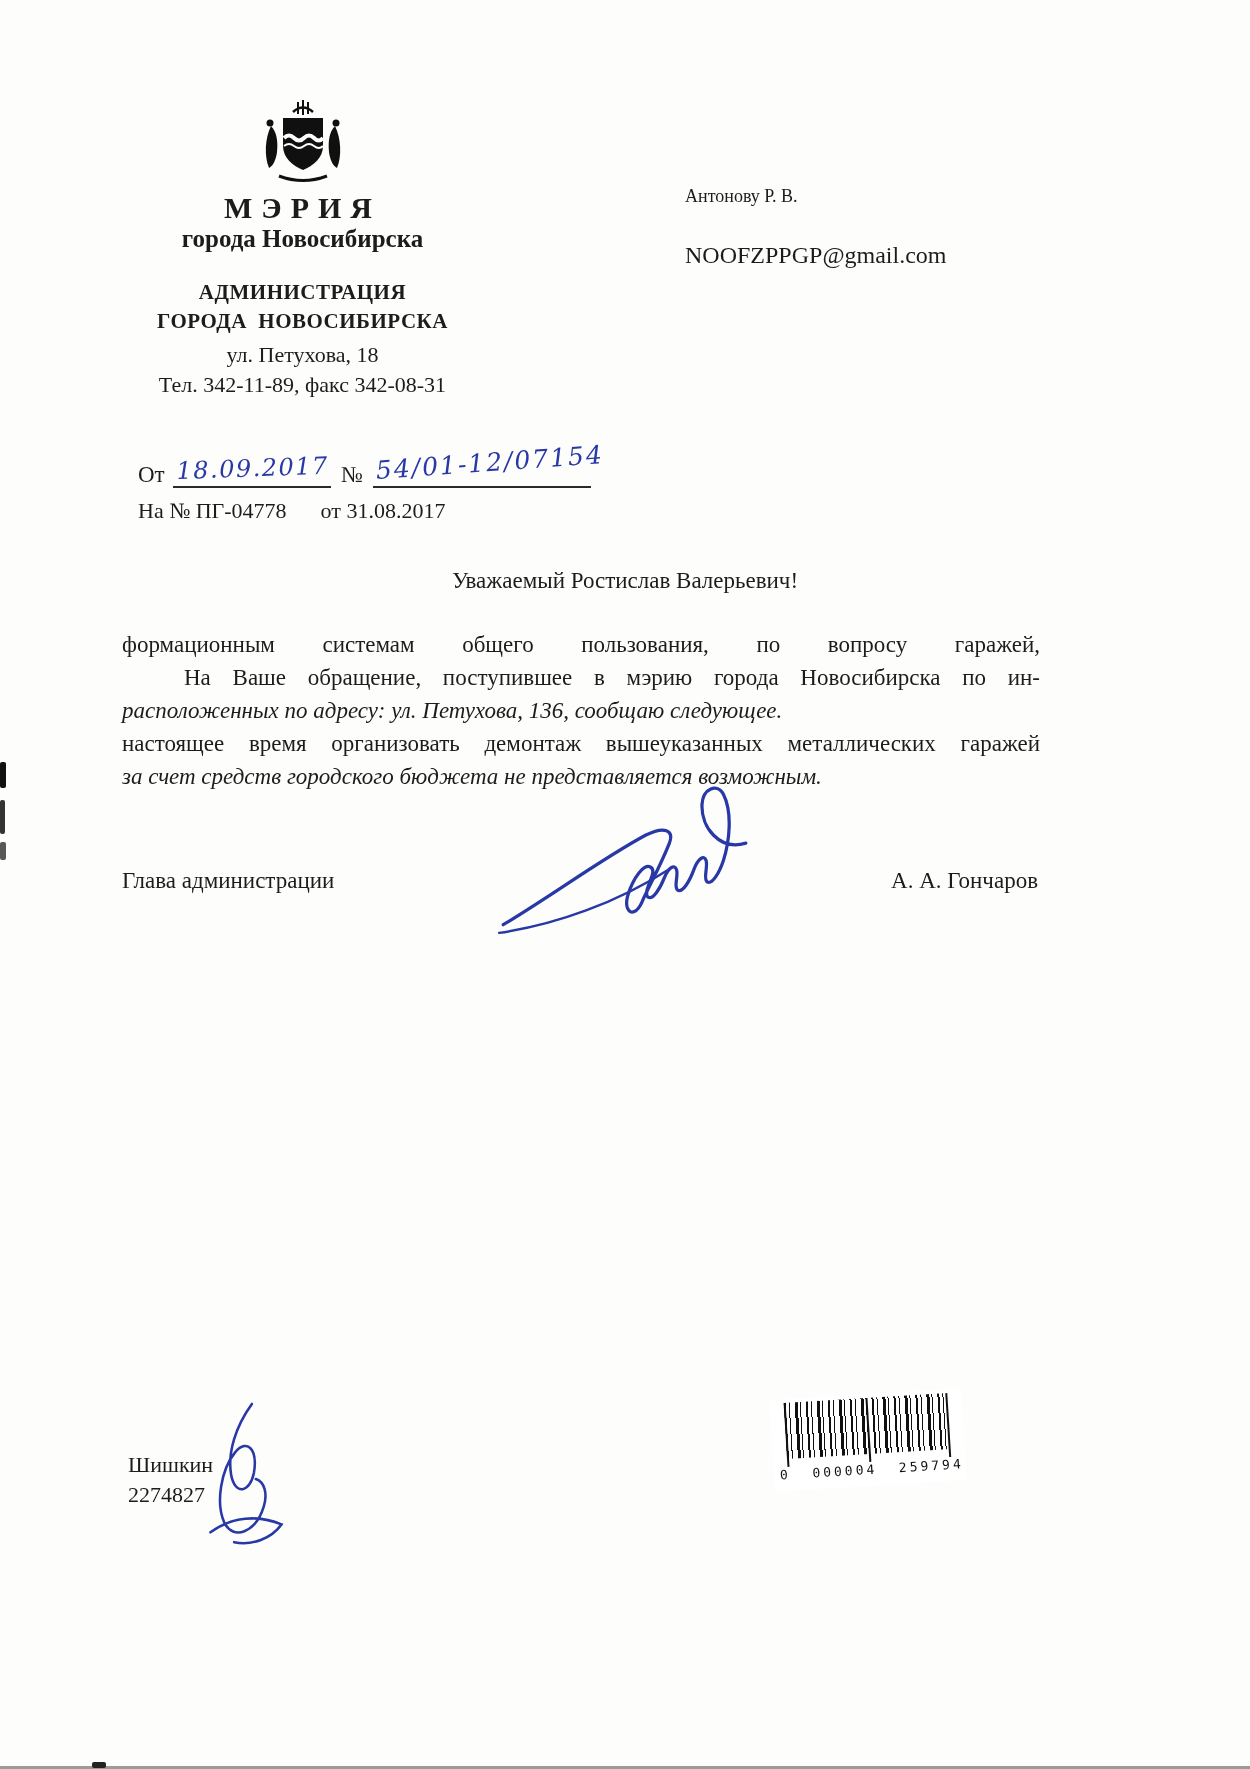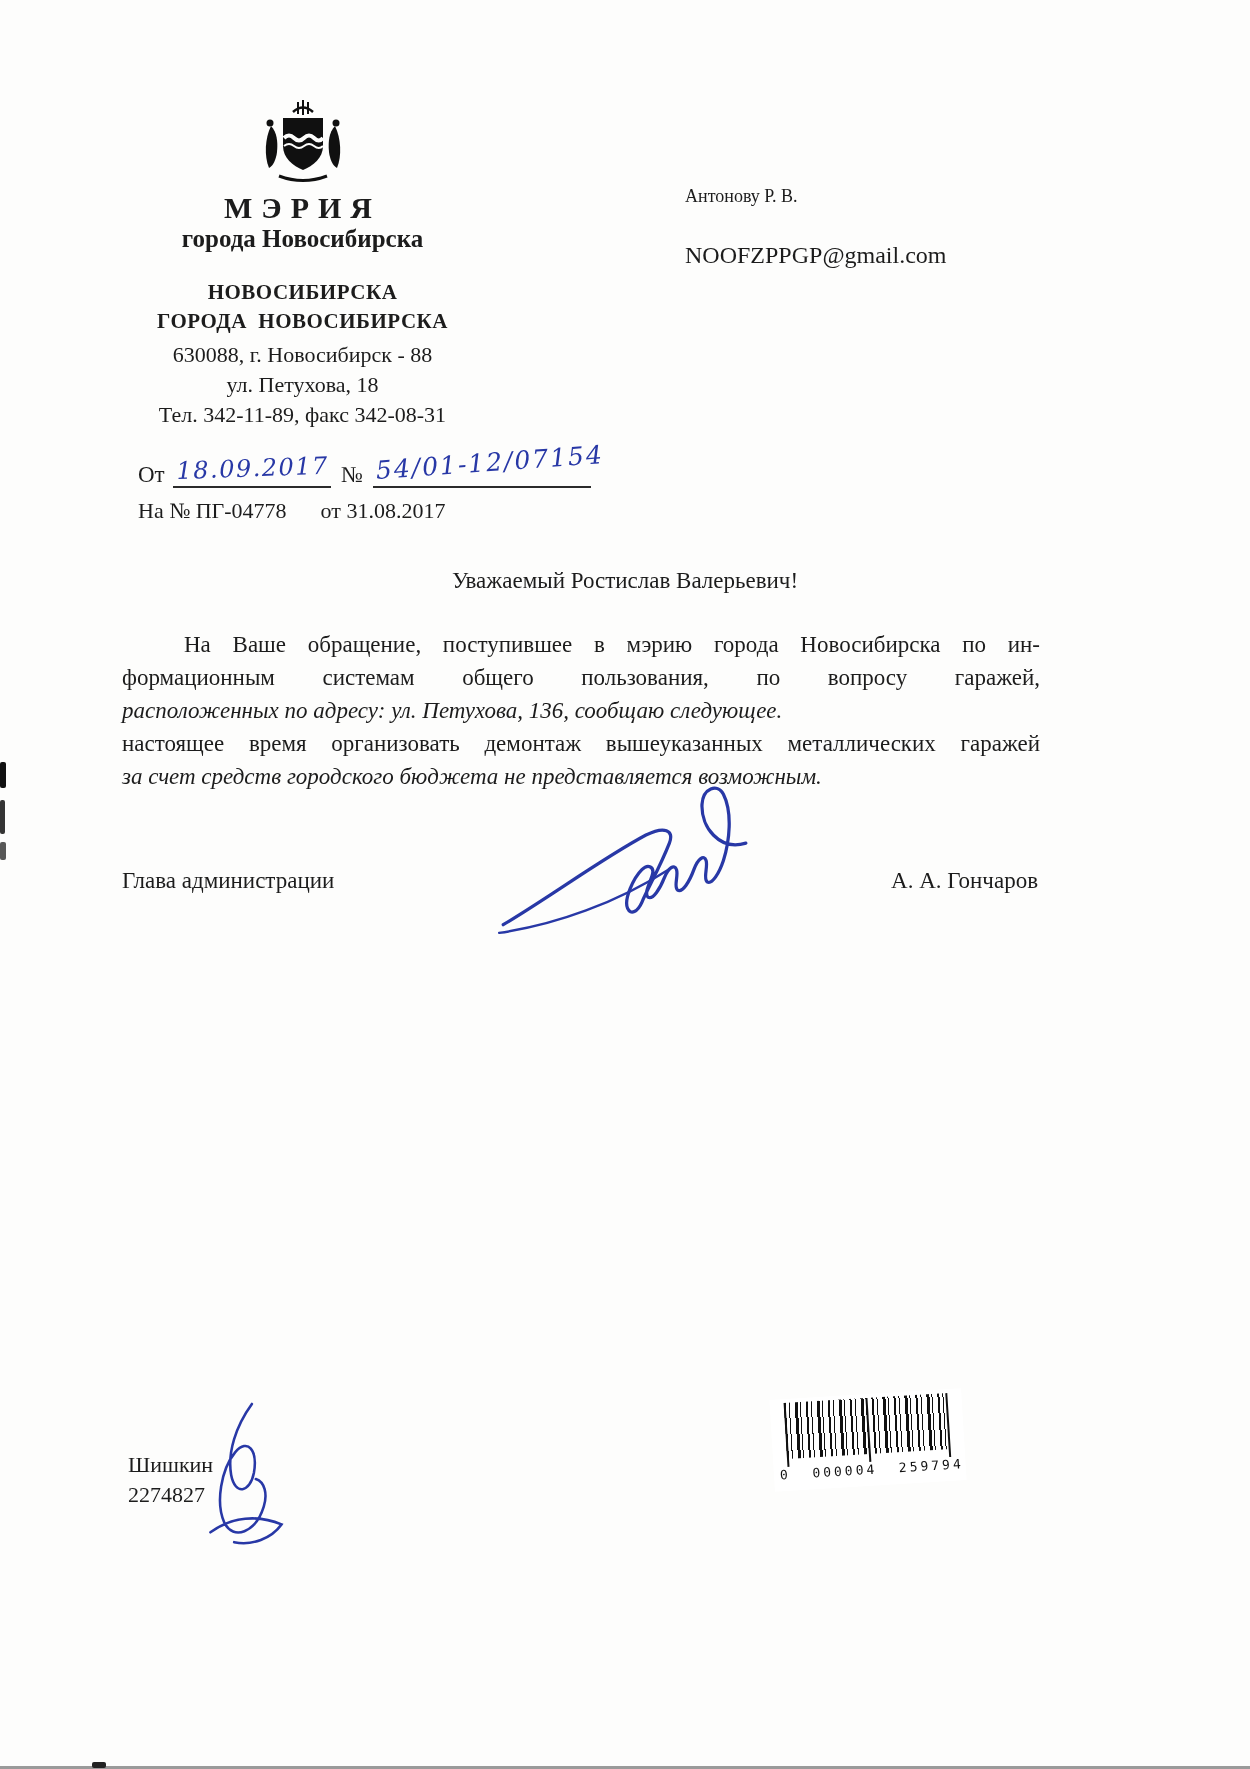--- a/index.html
+++ b/index.html
@@ -94,47 +94,46 @@
         <path d="M14,30 c-6,12 -7,30 -2,42 c4,-2 7,-8 8,-16 c1,-10 0,-20 -6,-26 z" fill="currentColor"></path>
         <path d="M78,30 c6,12 7,30 2,42 c-4,-2 -7,-8 -8,-16 c-1,-10 0,-20 6,-26 z" fill="currentColor"></path>
         <circle cx="13" cy="27" r="3.5" fill="currentColor"></circle>
         <circle cx="79" cy="27" r="3.5" fill="currentColor"></circle>
         <path d="M22,80 q24,9 48,0" fill="none" stroke="currentColor" stroke-width="3"></path>
       </svg>
     </div>
     <div class="org1">МЭРИЯ</div>
     <div class="org2">города Новосибирска</div>
     <div class="dept">
-      <div class="dept-line">НОВОСИБИРСКА</div>
+      <div class="dept-line">АДМИНИСТРАЦИЯ</div>
       <div class="dept-line">ГОРОДА  НОВОСИБИРСКА</div>
     </div>
     <div class="addr">
-      <div class="addr-line">630088, г. Новосибирск - 88</div>
       <div class="addr-line">ул. Петухова, 18</div>
       <div class="addr-line">Тел. 342-11-89, факс 342-08-31</div>
     </div>
   </div>
 
   <div class="from-line">
     <span>От</span><span class="hw-slot slot-date"><span class="hw">18.09.2017</span></span><span>№</span><span class="hw-slot slot-num"><span class="hw hw-num">54/01-12/07154</span></span>
   </div>
 
   <div class="ref-line">
     <span>На № ПГ-04778</span><span class="gap"></span><span>от 31.08.2017</span>
   </div>
 
   <div class="recipient-name">Антонову Р. В.</div>
   <div class="recipient-email">NOOFZPPGP@gmail.com</div>
 
   <div class="salutation">Уважаемый Ростислав Валерьевич!</div>
 
   <div class="body-text">
     <div>
+      <div class="bline">формационным системам общего пользования, по вопросу гаражей,</div>
       <div class="bline indent">На Ваше обращение, поступившее в мэрию города Новосибирска по ин-</div>
-      <div class="bline">формационным системам общего пользования, по вопросу гаражей,</div>
       <div class="bline last">расположенных по адресу: ул. Петухова, 136, сообщаю следующее.</div>
     </div>
     <div>
       <div class="bline">настоящее время организовать демонтаж вышеуказанных металлических гаражей</div>
       <div class="bline last">за счет средств городского бюджета не представляется возможным.</div>
     </div>
   </div>
 
   <div class="signer-title">Глава администрации</div>
   <div class="signature-svg">

